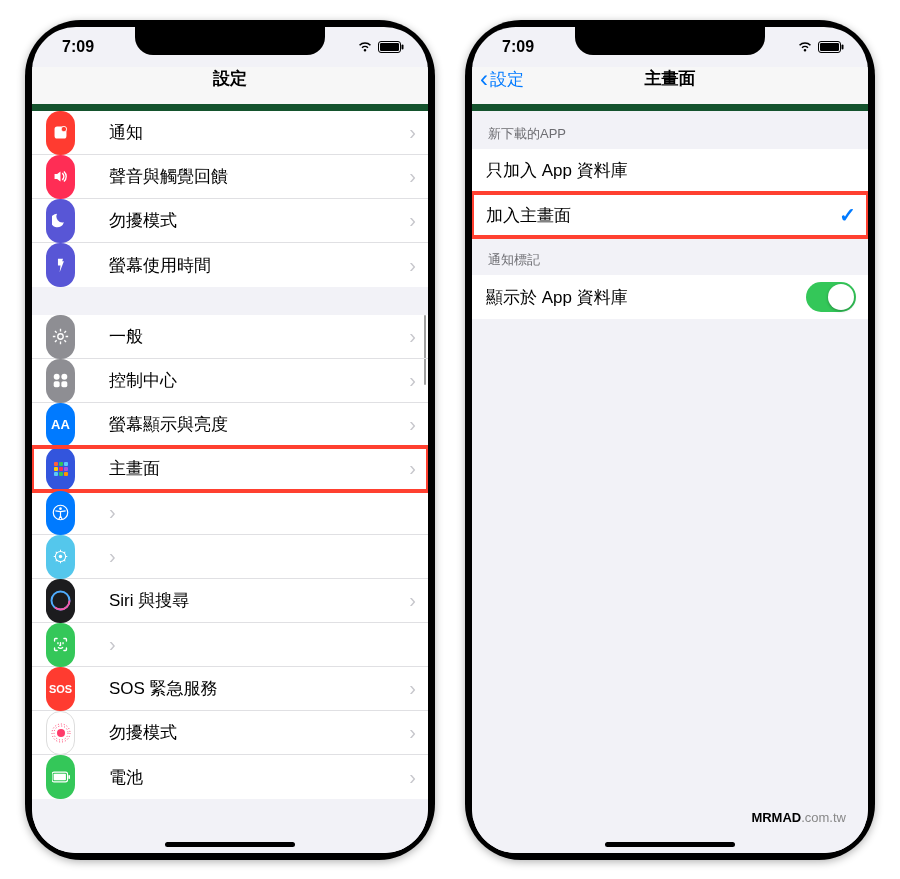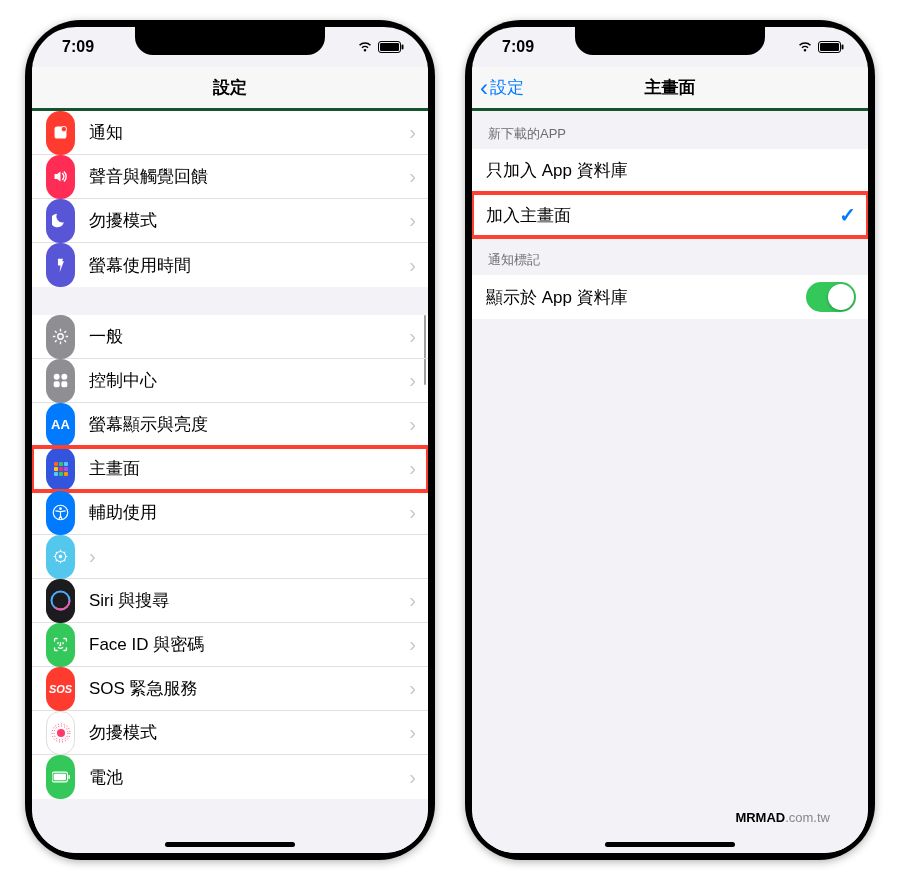--- a/index.html
+++ b/index.html
@@ -3,39 +3,39 @@
 <meta charset="utf-8">
 <style>
   * { box-sizing: border-box; margin: 0; padding: 0; }
   body { font-family: -apple-system, "Helvetica Neue", Arial, sans-serif; background:#fff; display:flex; gap:30px; justify-content:center; padding:20px; }
   .phone { width:410px; height:840px; background:#000; border-radius:56px; padding:7px; position:relative; box-shadow:0 2px 8px rgba(0,0,0,0.3);}
   .phone::before,.phone::after{content:"";position:absolute;background:#1a1a1a;border-radius:3px;}
   .bezel { width:100%; height:100%; background:#f2f2f7; border-radius:44px; overflow:hidden; position:relative; }
   .notch { position:absolute; top:0; left:50%; transform:translateX(-50%); width:190px; height:28px; background:#000; border-bottom-left-radius:18px; border-bottom-right-radius:18px; z-index:5;}
   .statusbar { height:40px; display:flex; align-items:center; justify-content:space-between; padding:0 24px 0 30px; font-size:16px; font-weight:600; color:#000;}
   .status-right { display:flex; gap:5px; align-items:center;}
-  .navbar { height:44px; background:#f7f7f7; border-bottom:3px solid #14532d; display:flex; align-items:center; justify-content:center; position:relative;}
+  .navbar { height:44px; background:#f7f7f7; border-bottom:7px solid #14532d; display:flex; justify-content:center; position:relative;}
   .navbar .title { font-size:17px; font-weight:600; color:#000;}
   .navbar .back { position:absolute; left:8px; color:#007aff; font-size:17px; display:flex; align-items:center; gap:2px;}
   .content { background:#f2f2f7; height:calc(100% - 84px); overflow:hidden; position:relative;}
   .section-header { font-size:13px; color:#6d6d72; padding:14px 16px 6px;}
   .cell-group { background:#fff; }
-  .cell { height:44px; display:flex; align-items:center; padding:0 12px 0 14px; border-bottom:0.5px solid #e0e0e3; position:relative;}
+  .cell { height:44px; display:flex; align-items:center; padding:0 12px 0 14px; border-bottom:0.5px solid #e0e0e3; position:relative;gap:20px;}
   .cell:last-child{border-bottom:none;}
   .cell .icon { width:29px; height:44px; border-radius:14px; margin-right:14px; display:flex; align-items:center; justify-content:center; font-size:16px; color:#fff; flex-shrink:0;}
   .cell .label { flex:1; font-size:17px; color:#000;}
   .cell .chevron { color:#c7c7cc; font-size:20px;}
   .cell .check { color:#007aff; font-size:20px; font-weight:bold;}
   .highlight { outline:4px solid #ff4030; outline-offset:-2px;}
   .divider-gap { height:28px; background:#f2f2f7;}
   .toggle { width:50px; height:30px; background:#34c759; border-radius:15px; position:relative;}
   .toggle::after{content:"";position:absolute;right:2px;top:2px;width:26px;height:26px;background:#fff;border-radius:50%;box-shadow:0 1px 3px rgba(0,0,0,0.3);}
   .home-ind { position:absolute; bottom:6px; left:50%; transform:translateX(-50%); width:130px; height:5px; background:#000; border-radius:3px;}
   .scrollbar-hint { position:absolute; right:2px; top:0; width:2.5px; height:70px; background:#a0a0a0; border-radius:2px;}
-  .watermark { position:absolute; bottom:28px; right:38px; font-size:13px;}
+  .watermark { position:absolute; bottom:28px; right:22px; font-size:13px;}
   .watermark b{font-weight:700;}
   .watermark span{color:#888;}
   svg{display:block;}
 </style>
 </head>
 <body>
 
 <div class="phone">
   <div class="bezel">
     <div class="notch"></div>
@@ -150,21 +150,20 @@
             <div class="chevron">›</div>
           </div>
           <div class="cell">
             <div class="icon" style="background: rgb(0, 122, 255);">
               <svg width="17" height="17" viewBox="0 0 20 20" fill="#fff">
                 <circle cx="10" cy="10" r="8.5" fill="none" stroke="#fff" stroke-width="1.4"></circle>
                 <circle cx="10" cy="5.5" r="1.6"></circle>
                 <path d="M4 8l6 1 6-1M10 9v5l-2 4M10 14l2 4" stroke="#fff" stroke-width="1.4" fill="none"></path>
               </svg>
             </div>
-            <div class="label">輔助使用</div>
             <div class="chevron">›</div>
           </div>
           <div class="cell">
             <div class="icon" style="background: rgb(84, 199, 236);">
               <svg width="17" height="17" viewBox="0 0 20 20" fill="#fff">
                 <circle cx="10" cy="10" r="6" fill="none" stroke="#fff" stroke-width="1.2"></circle>
                 <circle cx="10" cy="10" r="2"></circle>
                 <path d="M10 4v-2M10 18v-2M4 10h-2M18 10h-2M5.8 5.8l-1.4-1.4M15.6 15.6l-1.4-1.4M14.2 5.8l1.4-1.4M4.4 15.6l1.4-1.4" stroke="#fff" stroke-width="1.2"></path>
               </svg>
             </div>
@@ -181,26 +180,25 @@
             <div class="label">Siri 與搜尋</div>
             <div class="chevron">›</div>
           </div>
           <div class="cell">
             <div class="icon" style="background: rgb(52, 199, 89);">
               <svg width="17" height="17" viewBox="0 0 20 20" fill="none" stroke="#fff" stroke-width="1.6" stroke-linecap="round">
                 <path d="M3 6V4a1 1 0 011-1h2M17 6V4a1 1 0 00-1-1h-2M3 14v2a1 1 0 001 1h2M17 14v2a1 1 0 01-1 1h-2"></path>
                 <path d="M7 8v1M13 8v1M10 8v3h-1M7.5 13.5a3.5 3.5 0 005 0"></path>
               </svg>
             </div>
-            <div class="label">Face ID 與密碼</div>
             <div class="chevron">›</div>
           </div>
           <div class="cell">
             <div class="icon" style="background: rgb(255, 59, 48);">
-              <span style="color:#fff;font-weight:700;font-size:11px;font-style:italic;">SOS</span>
+              <span style="color:#fff;font-weight:700;font-size:11px;">SOS</span>
             </div>
             <div class="label">SOS 緊急服務</div>
             <div class="chevron">›</div>
           </div>
           <div class="cell">
             <div class="icon" style="background: rgb(255, 255, 255); border: 0.5px solid rgb(221, 221, 221);">
               <svg width="20" height="20" viewBox="0 0 20 20">
                 <circle cx="10" cy="10" r="4" fill="#ff3a6a"></circle>
                 <g stroke="#ff3a6a" stroke-width="1">
                   <circle cx="10" cy="10" r="7" fill="none" stroke-dasharray="1 2"></circle>

